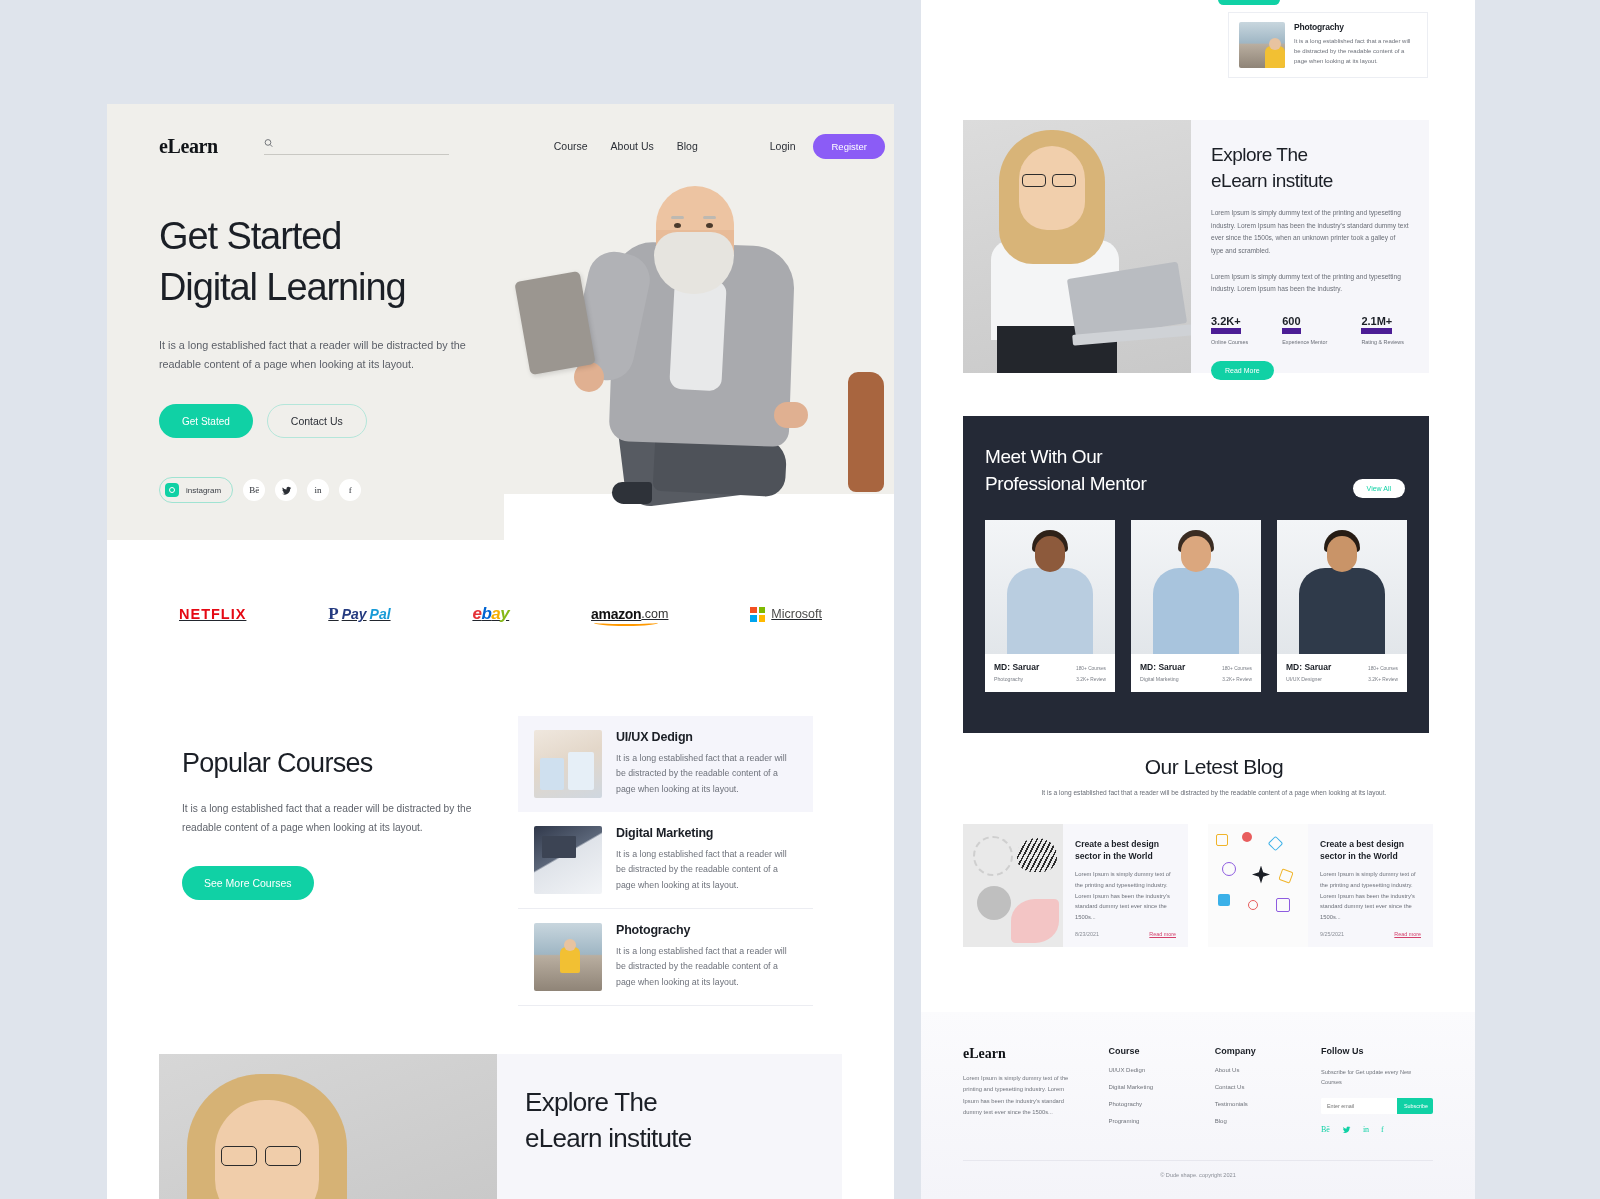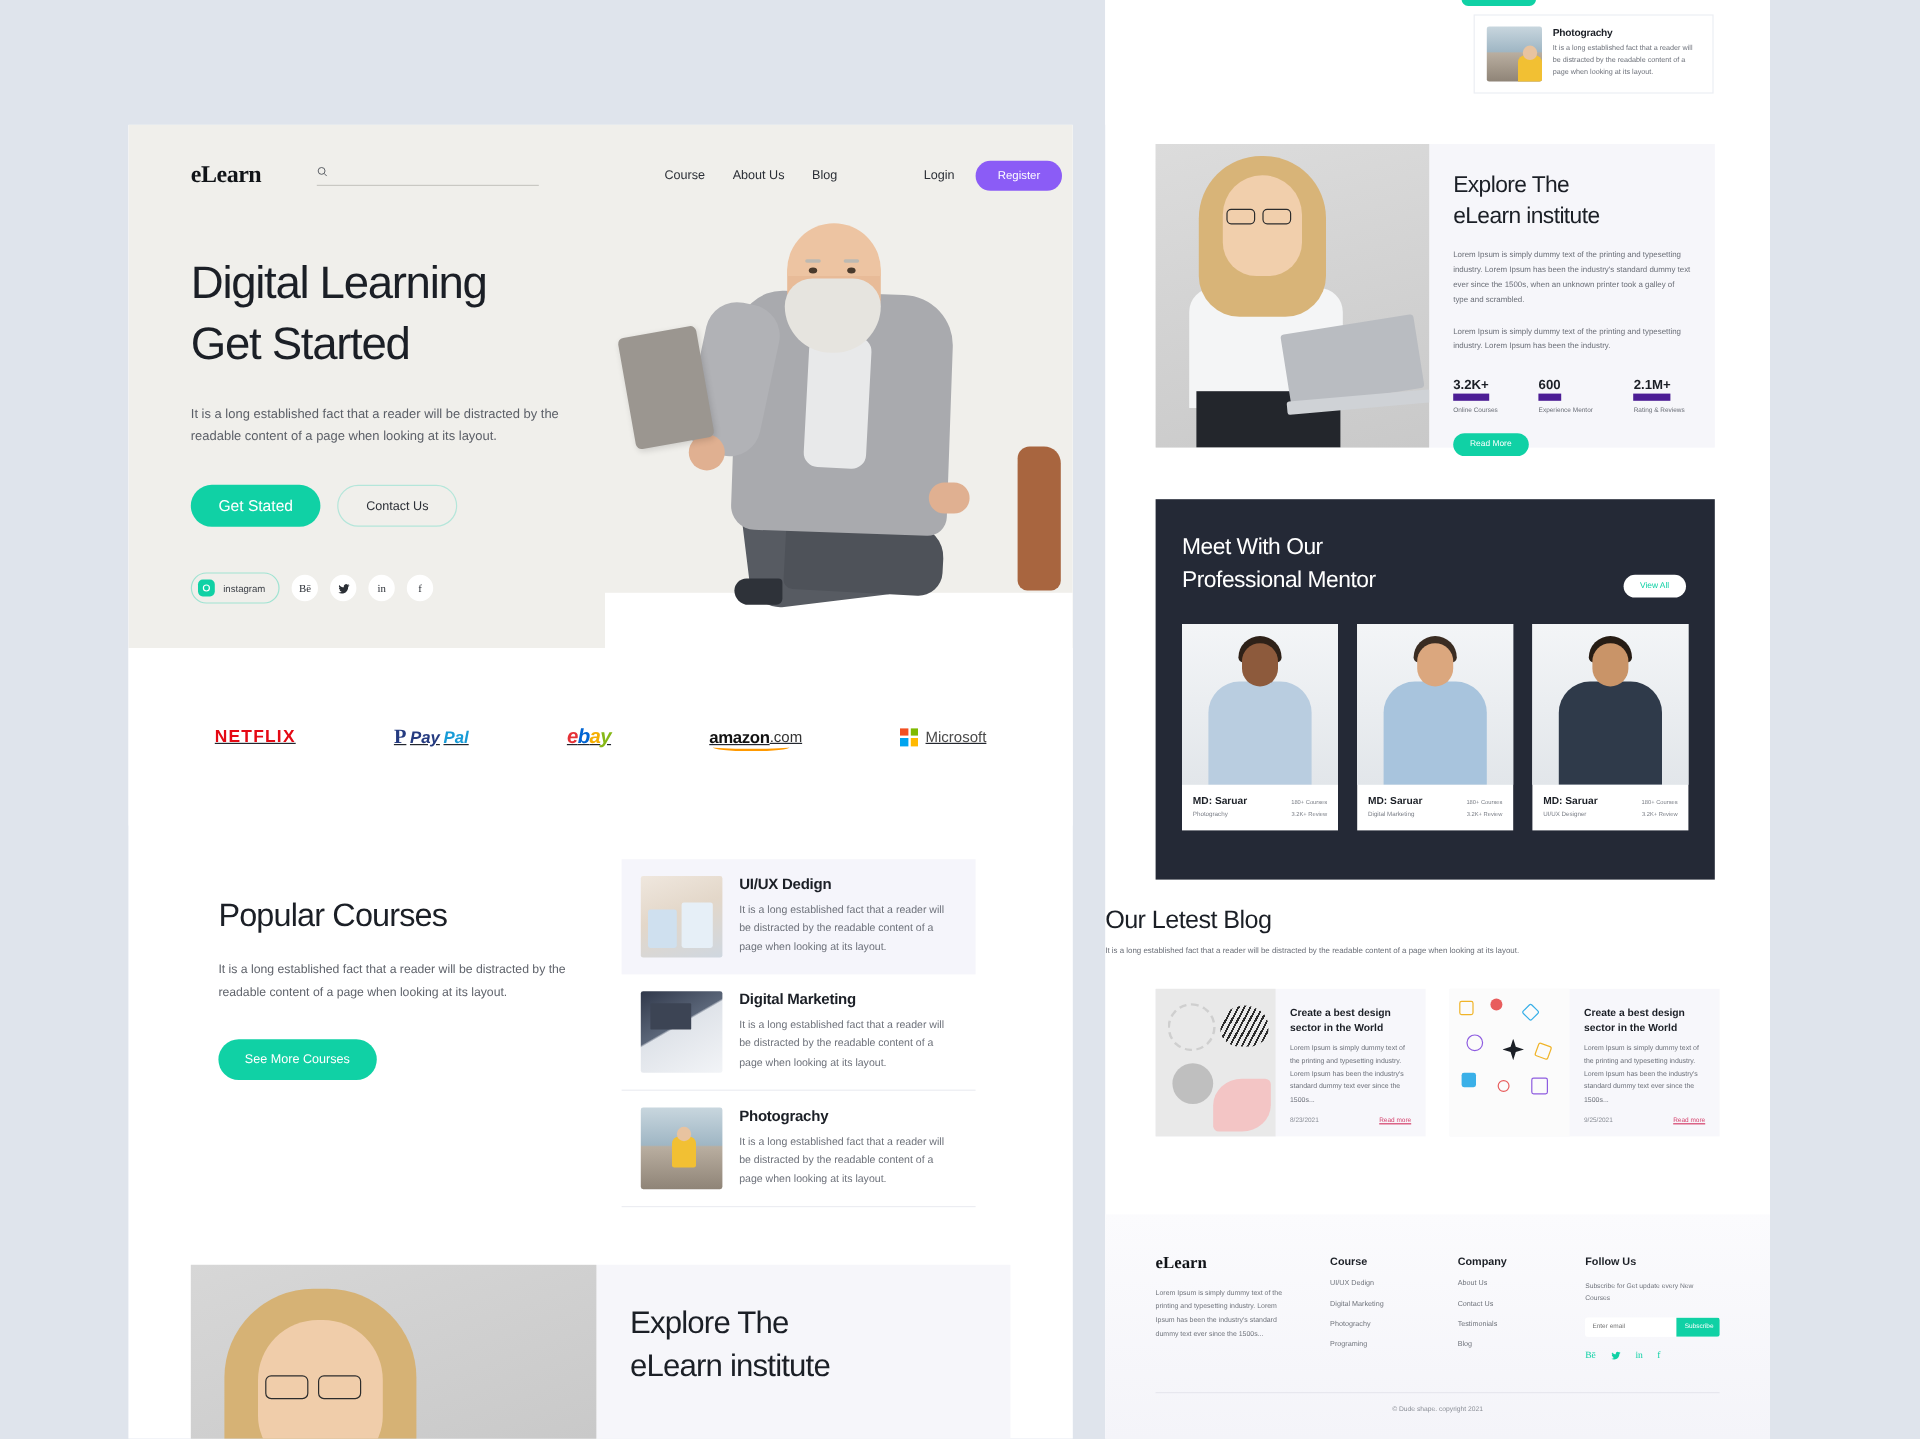--- a/index.html
+++ b/index.html
@@ -37,21 +37,21 @@
   .btn-register {
     background: #8b5cf6; color: #fff; border: none; border-radius: 40px;
     font-size: 9.5px; padding: 7px 18px; cursor: pointer;
   }
 
   .hero-text { position: absolute; left: 52px; top: 107px; width: 330px; }
   .hero-title { font-size: 38px; line-height: 1.35; font-weight: 400; letter-spacing: -1.1px; color: #1b1f26; }
   .hero-sub { margin-top: 22px; font-size: 10.8px; line-height: 1.78; color: #5b5f67; }
   .hero-cta { margin-top: 30px; display: flex; gap: 14px; }
   .btn-primary { background: #10d1a5; color: #fff; border: none; border-radius: 40px;
-    font-size: 13px; padding: 10px 23px; cursor: pointer; }
+    font-size: 10px; padding: 10px 23px; cursor: pointer; }
   .btn-ghost { background: transparent; color: #2b2f36; border: 1px solid #b4e6da; border-radius: 40px;
     font-size: 10.5px; padding: 10px 23px; cursor: pointer; }
 
   .socials { position: absolute; left: 52px; top: 373px; display: flex; align-items: center; gap: 10px; }
   .social-pill { display: flex; align-items: center; gap: 7px; border: 1px solid #9fe3d2;
     border-radius: 30px; padding: 5px 11px 5px 5px; background: #f0efeb; }
   .ig-badge { width: 14px; height: 14px; border-radius: 4px; background: #10d1a5;
     display: flex; align-items: center; justify-content: center; }
   .ig-badge i { width: 6px; height: 6px; border: 1.2px solid #fff; border-radius: 50%; display: block; }
   .social-pill span { font-size: 8px; color: #3a3e45; }
@@ -215,21 +215,21 @@
     width: 86px; height: 86px; border-radius: 26px 26px 0 0; }
   .mentor-info { padding: 8px 9px 10px 9px; border-radius: 11px; }
   .mi-row { display: flex; justify-content: space-between; align-items: baseline; }
   .mi-name { font-size: 8.5px; font-weight: bold; color: #1b1f26; }
   .mi-courses { font-size: 4.8px; color: #7a7e86; }
   .mi-row2 { display: flex; justify-content: space-between; align-items: baseline; margin-top: 4px; }
   .mi-role { font-size: 5.2px; color: #7a7e86; }
   .mi-review { font-size: 4.8px; color: #7a7e86; }
 
   .blog { position: absolute; left: 0; top: 755px; width: 100%; }
-  .blog-head { text-align: left; }
+  .blog-head { text-align: center; padding-left: 32px; }
   .blog-title { font-size: 21px; letter-spacing: -0.5px; color: #1b1f26; }
   .blog-sub { margin-top: 8px; font-size: 6.6px; line-height: 1.9; color: #6a6e77; }
   .blog-row { display: flex; gap: 20px; padding: 24px 42px 0 42px; }
   .blog-card { flex: 1; background: #f7f7fb; display: flex; }
   .blog-thumb { width: 100px; flex: none; position: relative; overflow: hidden; }
   .bt-1 { background: #e9e9e9; }
   .bt-1::before { content:''; position:absolute; left:10px; top:12px; width:36px; height:36px;
     border:2px dashed #cfcfcf; border-radius:50%; }
   .bt-1::after { content:''; position:absolute; left:14px; top:62px; width:34px; height:34px;
     border-radius:50%; background:#bfbfbf; }
@@ -295,22 +295,22 @@
         </div>
 
         <div class="nav-right">
           <a class="login-link" href="#">Login</a>
           <button class="btn-register">Register</button>
         </div>
       </div>
 
       <div class="hero-text">
         <div class="hero-title">
+          <div>Get Started</div>
           <div>Digital Learning</div>
-          <div>Get Started</div>
         </div>
         <p class="hero-sub">It is a long established fact that a reader will be distracted by the readable content of a page when looking at its layout.</p>
         <div class="hero-cta">
           <button class="btn-primary">Get Stated</button>
           <button class="btn-ghost">Contact Us</button>
         </div>
       </div>
 
       <div class="socials">
         <div class="social-pill">

